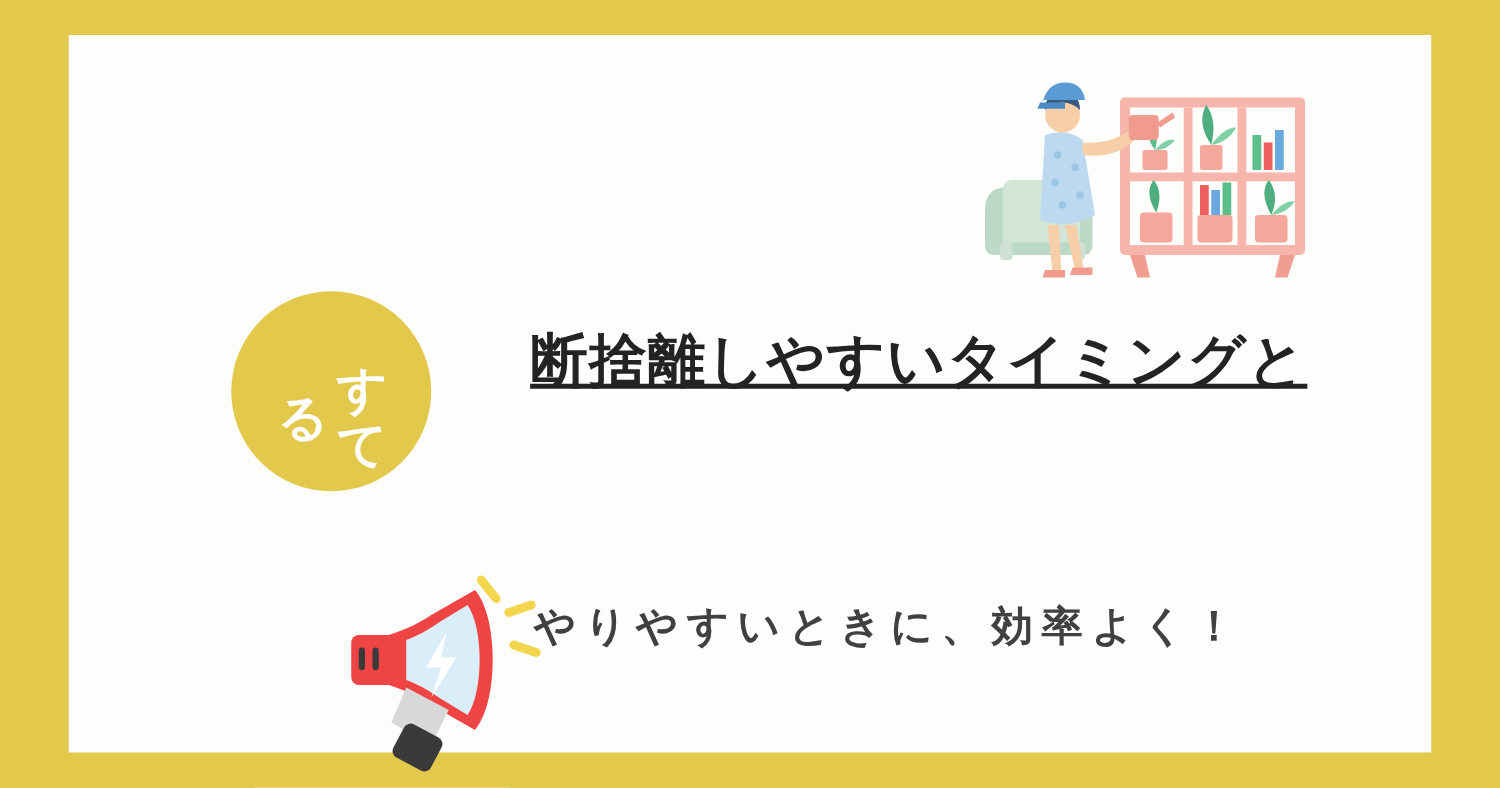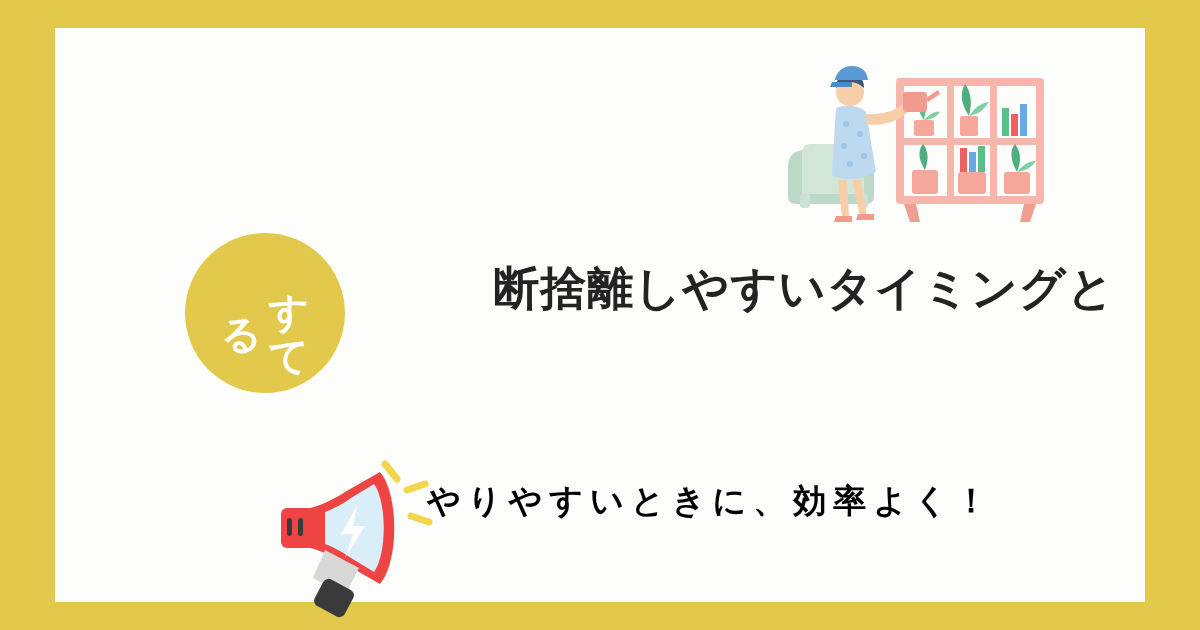--- a/index.html
+++ b/index.html
@@ -52,35 +52,36 @@
     text-orientation: upright;
     height: 126px;
   }
 
   
   #title {
     position: absolute;
     left: 300px;
     top: 228px;
     width: 760px;
-    text-align: right;
+    text-align: center;
     color: #232323;
     font-size: 46px;
     font-weight: bold;
     line-height: 1.42;
     letter-spacing: 1px;
+    text-decoration: underline;
   }
 
   
   #subtitle {
     position: absolute;
     left: 372px;
     top: 452px;
     width: 740px;
-    color: #000000;
+    color: #404040;
     font-size: 33px;
     font-weight: bold;
     letter-spacing: 7px;
     line-height: 1.3;
   }
 
   
   #megaphone {
     position: absolute;
     left: 218px;

